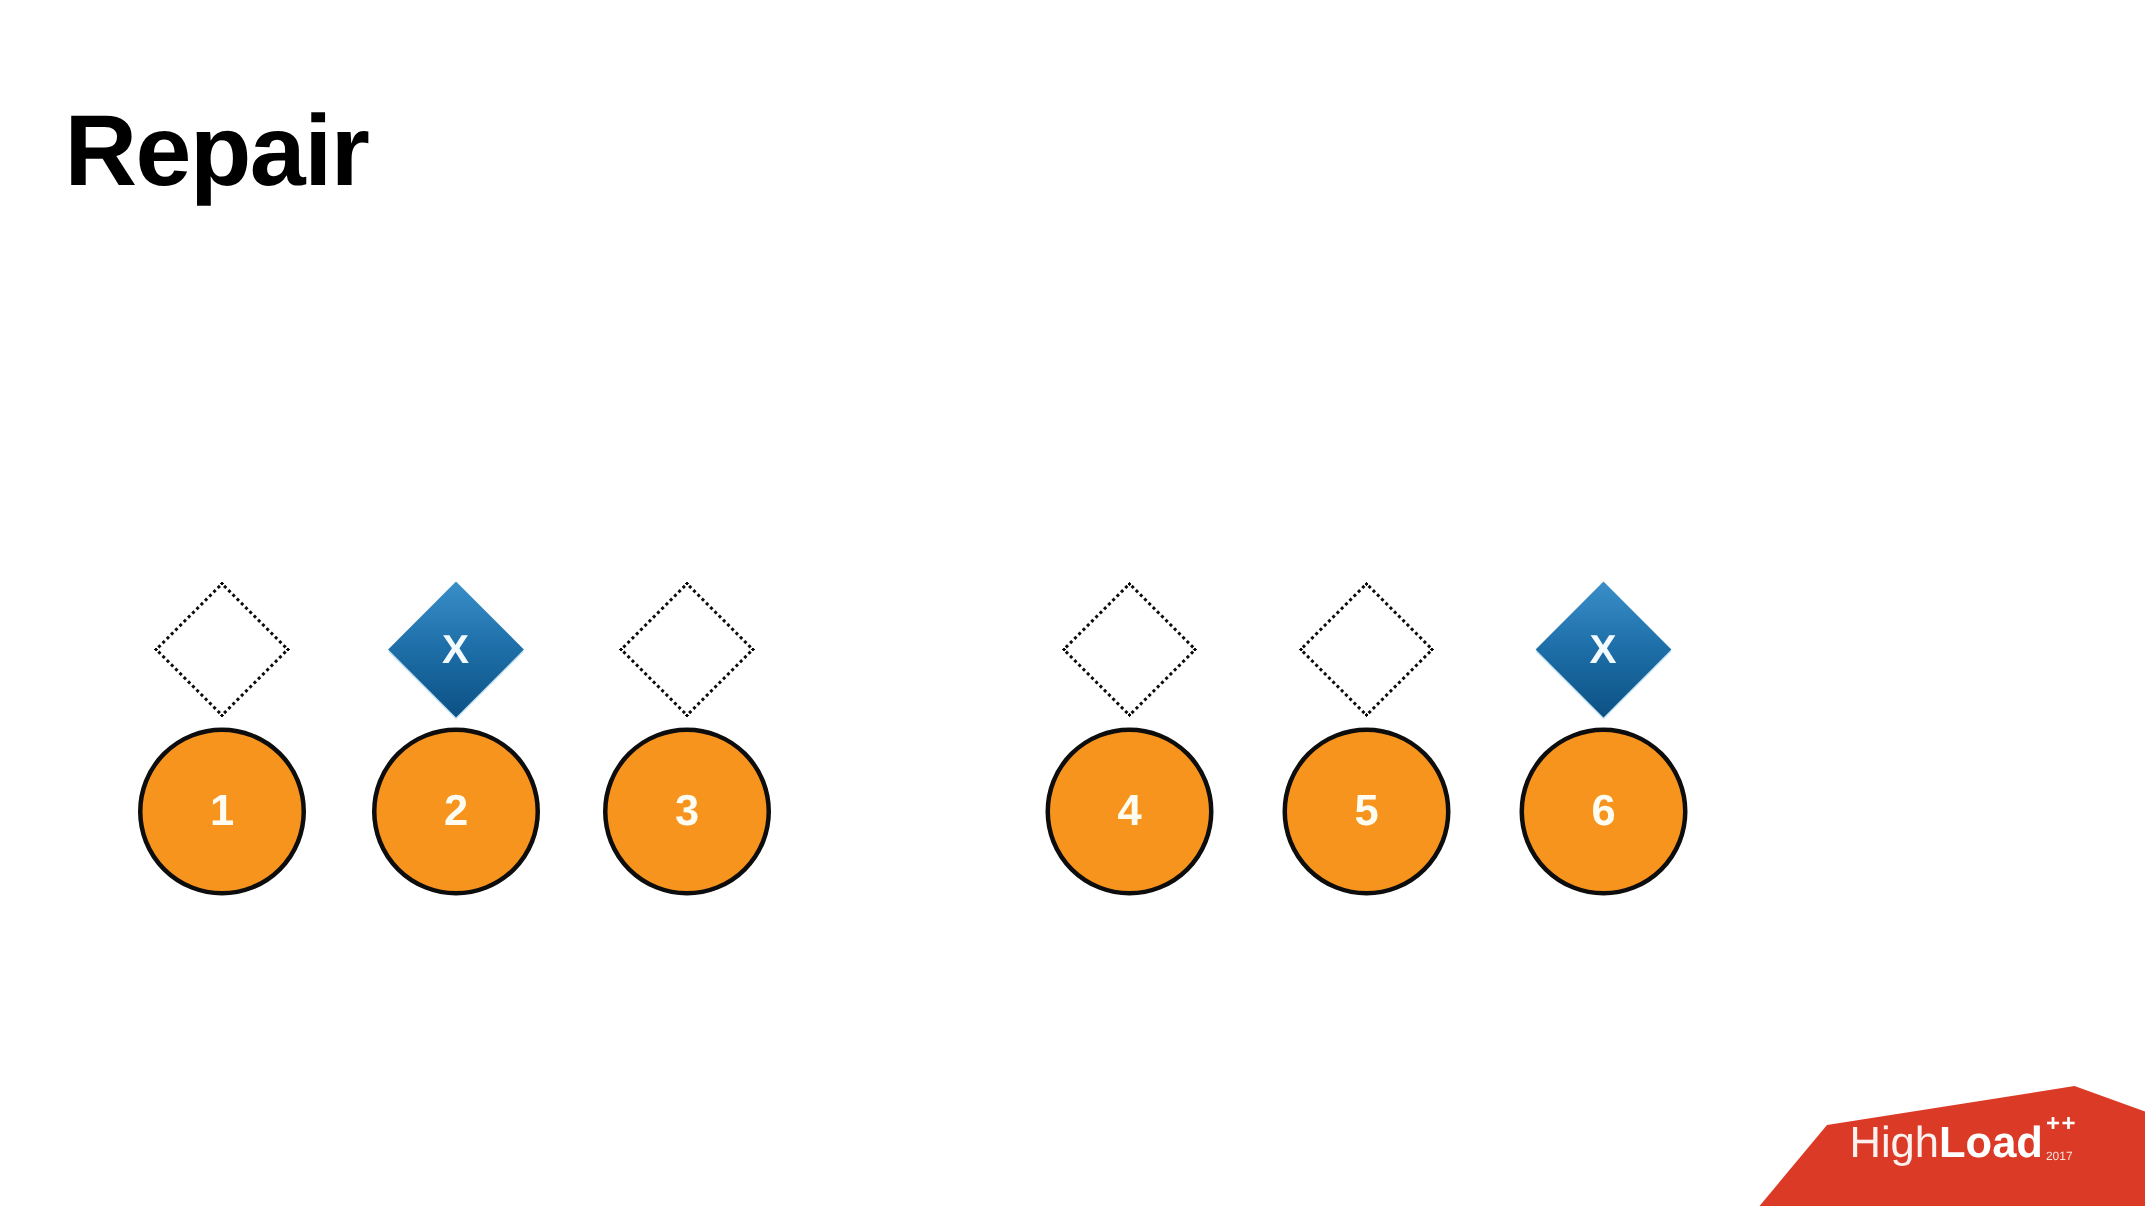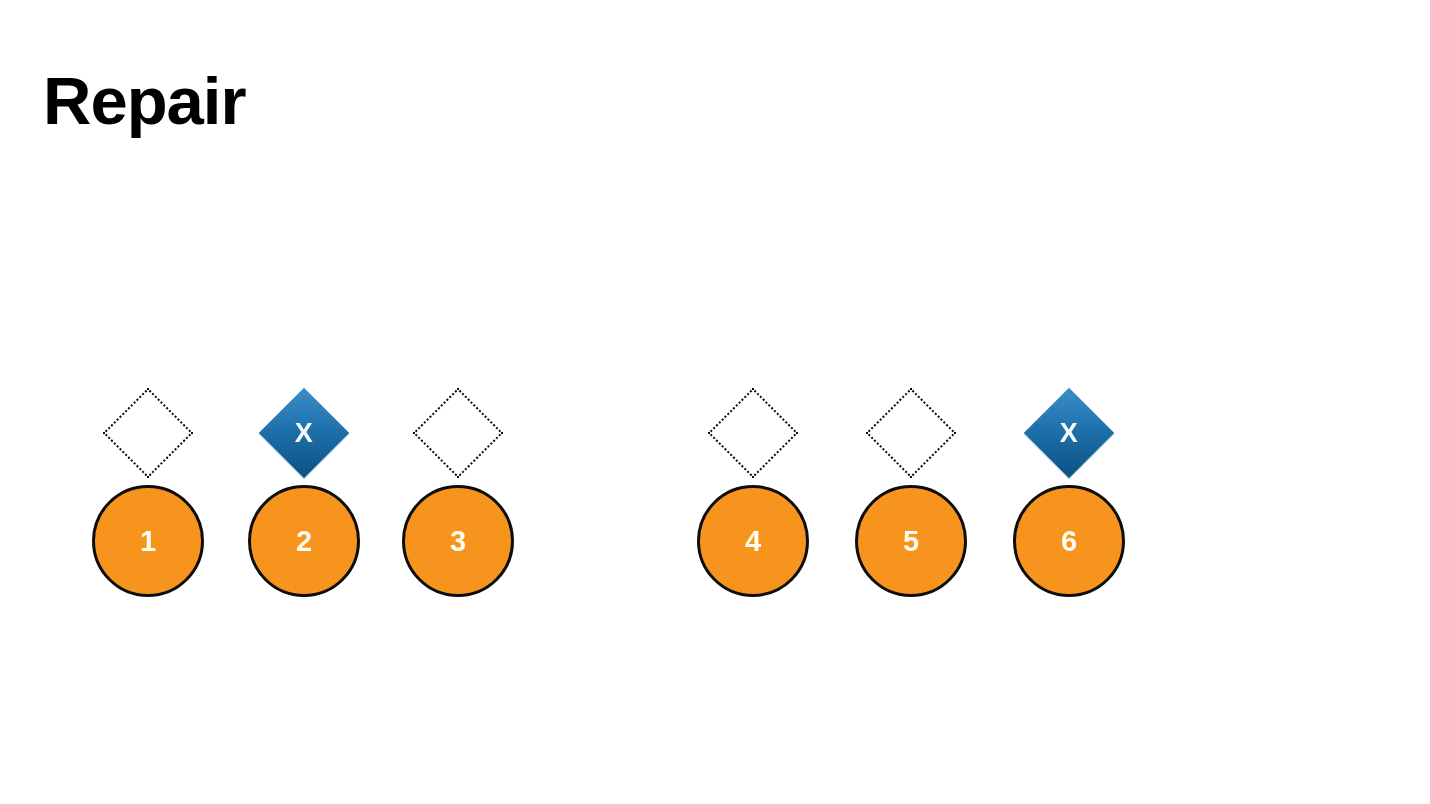--- a/index.html
+++ b/index.html
@@ -196,14 +196,27 @@
 
   <div class="node node-6">
     <div class="diamond" data-state="failed">
       <span class="mark">X</span>
     </div>
     <div class="circle">
       <span class="num">6</span>
     </div>
   </div>
 
+  <div class="banner">
+    <svg width="280" height="114" viewBox="0 0 280 114">
+      <polygon points="23,114 68,60 233,34 280,51 280,114" fill="#db3b26"></polygon>
+    </svg>
+    <div class="banner-text">
+      <span class="brand-light">High</span>
+        <span class="brand-bold">Load</span>
+      <span class="brand-suffix-col">
+        <span class="brand-plus">++</span>
+        <span class="brand-year">2017</span>
+      </span>
+    </div>
+  </div>
 
 </div>
 
 </body></html>

